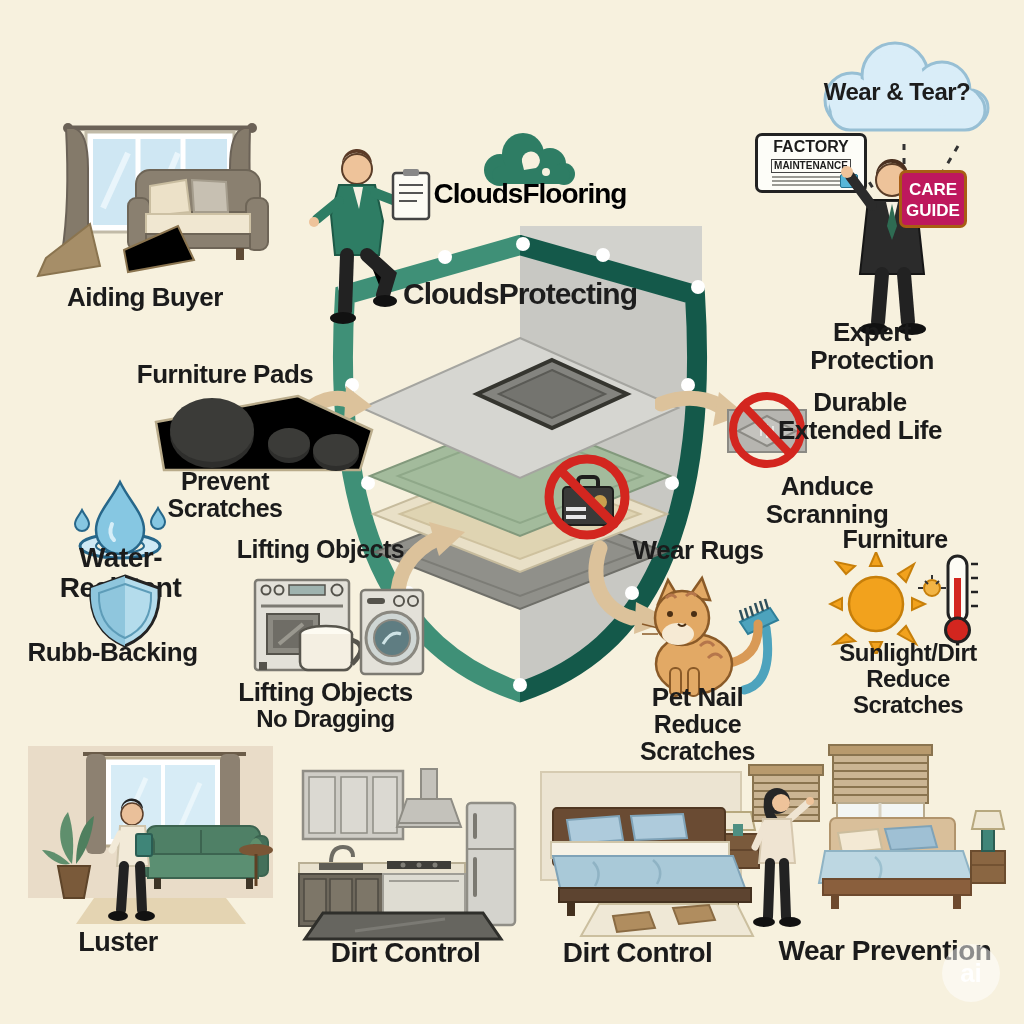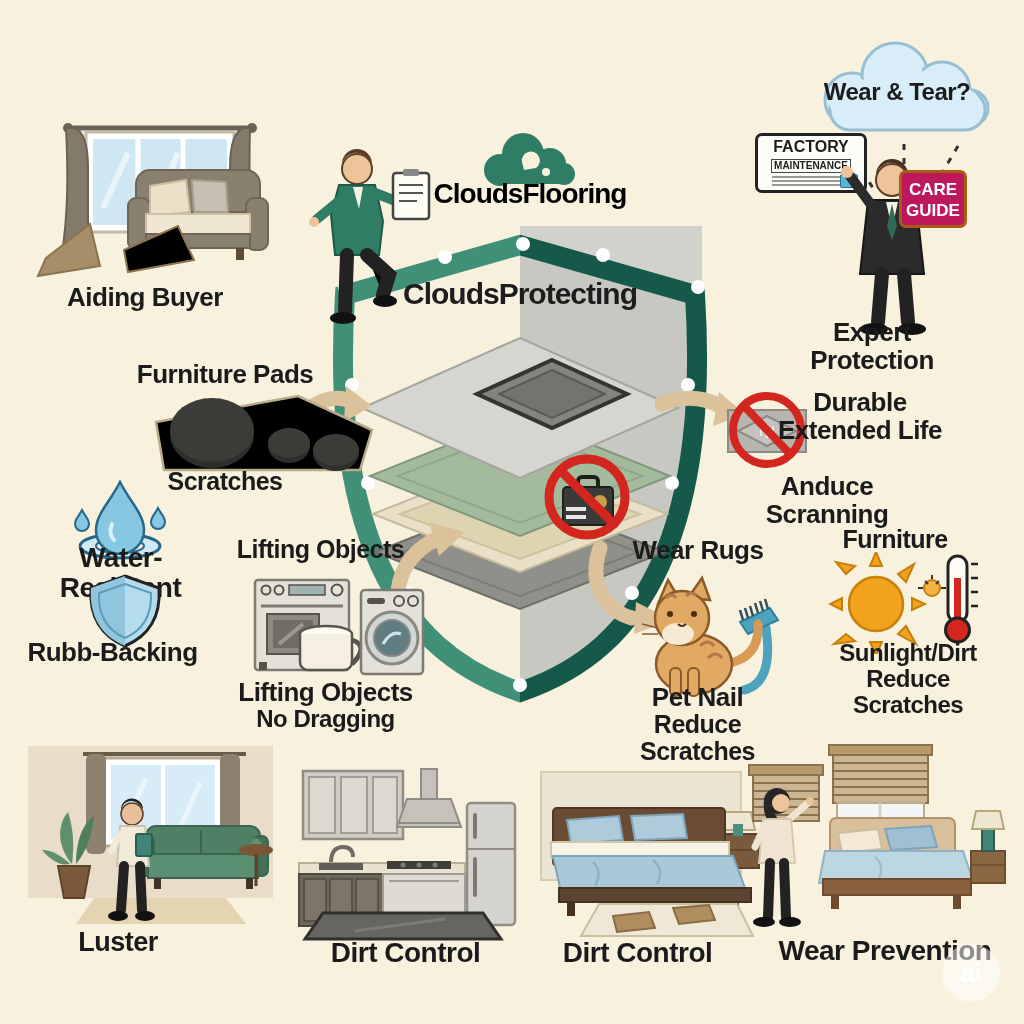--- a/index.html
+++ b/index.html
@@ -235,20 +235,21 @@
   <svg class="abs" style="left:148px;top:390px;" width="232" height="88" viewBox="0 0 232 88">
     <polygon points="8,32 150,6 224,40 212,80 16,80" fill="#ead: #eaddc0" stroke="#b9ab8a" stroke-width="2.5"></polygon>
     <ellipse cx="64" cy="44" rx="42" ry="34" fill="#2e2e2c"></ellipse>
     <ellipse cx="64" cy="40" rx="42" ry="32" fill="#3b3b38"></ellipse>
     <ellipse cx="141" cy="56" rx="21" ry="17" fill="#2e2e2c"></ellipse>
     <ellipse cx="141" cy="53" rx="21" ry="15" fill="#3b3b38"></ellipse>
     <ellipse cx="188" cy="63" rx="23" ry="18" fill="#2e2e2c"></ellipse>
     <ellipse cx="188" cy="60" rx="23" ry="16" fill="#3b3b38"></ellipse>
   </svg>
   <div class="lbl" style="left:135px;top:468px;width:180px;font-size:25px;">
+    <div>Prevent</div>
     <div>Scratches</div>
   </div>
 
   <svg class="abs" style="left:72px;top:476px;" width="96" height="88" viewBox="0 0 96 88">
     <ellipse cx="48" cy="70" rx="40" ry="12" fill="#cfe9f5" stroke="#27678a" stroke-width="3"></ellipse>
     <ellipse cx="48" cy="70" rx="24" ry="7" fill="#f7f1de" stroke="#27678a" stroke-width="2"></ellipse>
     <path d="M48,6 C58,26 72,38 72,54 A24,24 0 1 1 24,54 C24,38 38,26 48,6 Z" fill="#86c7e2" stroke="#27678a" stroke-width="2.5"></path>
     <path d="M40,48 q-4,10 2,16" stroke="#d6eef8" stroke-width="4" fill="none" stroke-linecap="round"></path>
     <path d="M10,34 C13,40 17,43 17,48 A7,7 0 1 1 3,48 C3,43 7,40 10,34 Z" fill="#86c7e2" stroke="#27678a" stroke-width="2"></path>
     <path d="M86,32 C89,38 93,41 93,46 A7,7 0 1 1 79,46 C79,41 83,38 86,32 Z" fill="#86c7e2" stroke="#27678a" stroke-width="2"></path>

